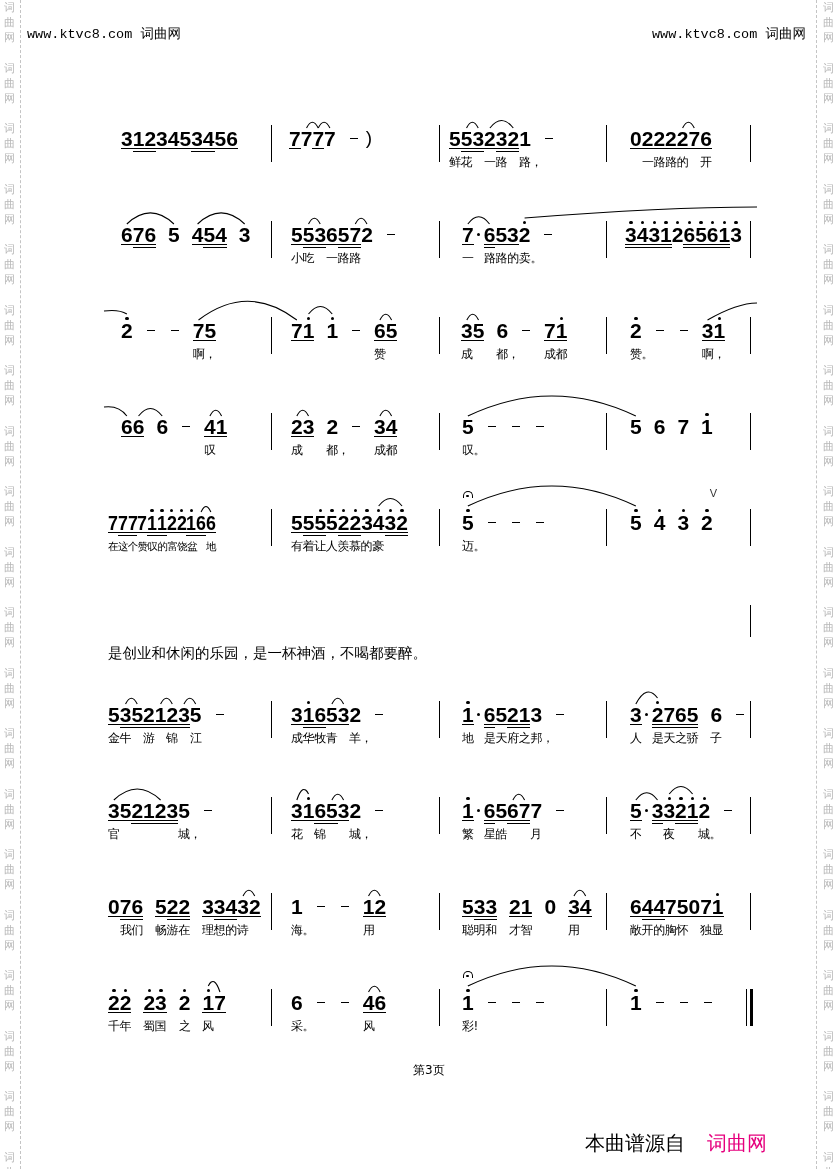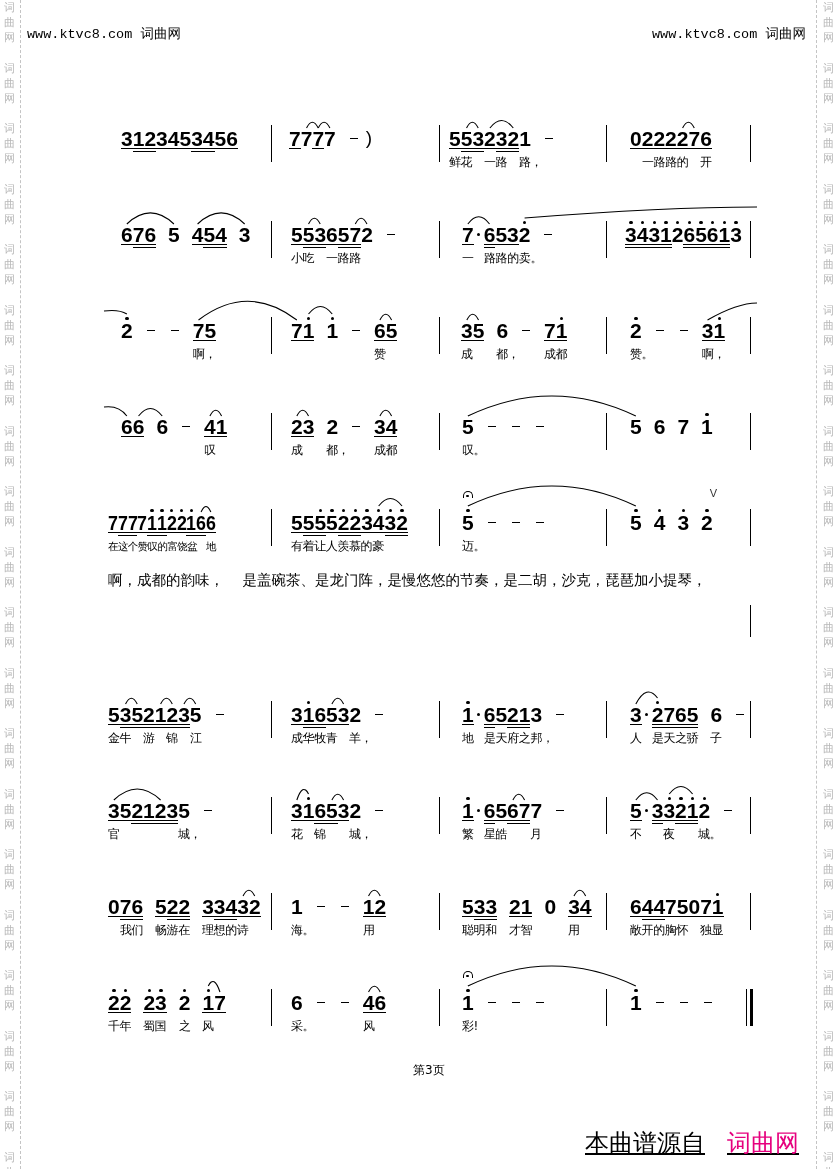--- a/index.html
+++ b/index.html
@@ -37,21 +37,21 @@
   .paren span{position:absolute;left:0;top:-3px;font-family:"Liberation Sans",sans-serif;font-size:19px;line-height:20px;}
   .breath{width:0;}
   .breath span{position:absolute;left:-3px;top:-28px;font-family:"Liberation Sans",sans-serif;font-size:11px;line-height:12px;color:#333;}
   .lyr{position:absolute;top:25px;font-size:12px;line-height:13px;white-space:nowrap;letter-spacing:-0.4px;}
   .tight .lyr{font-size:10.5px;letter-spacing:-0.6px;}
   .bar{position:absolute;top:-6px;width:1.4px;height:37px;background:#000;}
   .bar.thick{width:3px;}
   .recite{position:absolute;left:108px;font-size:14.5px;line-height:17px;white-space:pre;}
   .recite-bar{position:absolute;left:750px;top:605px;width:1.4px;height:32px;background:#000;}
   .page-no{position:absolute;left:413px;top:1063px;font-size:12px;line-height:14px;}
-  .source{position:absolute;left:585px;top:1129px;font-size:24px;line-height:28px;white-space:pre;text-decoration:underline;}
+  .source{position:absolute;left:585px;top:1129px;font-size:20px;line-height:28px;white-space:pre;}
   .source-site{margin-left:22px;}
 </style>
 </head>
 <body>
 
 <div class="page">
 
   <div class="wm-col wm-left">
       <span class="wm-ch" style="top: 2px;">词</span>
       <span class="wm-ch" style="top: 17px;">曲</span>
@@ -262,21 +262,21 @@
     <div class="measure tight" style="left:108px"><span class="tok note"><span class="dg">7</span><span class="ul" style="top: 17px;"></span></span><span class="tok note"><span class="dg">7</span><span class="ul" style="top: 17px;"></span><span class="ul" style="top: 20px;"></span></span><span class="tok note"><span class="dg">7</span><span class="ul" style="top: 17px;"></span><span class="ul" style="top: 20px;"></span></span><span class="tok note"><span class="dg">7</span><span class="ul" style="top: 17px;"></span></span><span class="tok note hi"><span class="dg">1</span><span class="ul" style="top: 17px;"></span><span class="ul" style="top: 20px;"></span><span class="hd"></span></span><span class="tok note hi"><span class="dg">1</span><span class="ul" style="top: 17px;"></span><span class="ul" style="top: 20px;"></span><span class="hd"></span></span><span class="tok note hi"><span class="dg">2</span><span class="ul" style="top: 17px;"></span><span class="hd"></span></span><span class="tok note hi"><span class="dg">2</span><span class="ul" style="top: 17px;"></span><span class="hd"></span></span><span class="tok note hi"><span class="dg">1</span><span class="ul" style="top: 17px;"></span><span class="ul" style="top: 20px;"></span><span class="hd"></span></span><span class="tok note"><span class="dg">6</span><span class="ul" style="top: 17px;"></span><span class="ul" style="top: 20px;"></span></span><span class="tok note"><span class="dg">6</span><span class="ul" style="top: 17px;"></span></span><span class="lyr" style="left: 0px;">在这个赞叹的富饶盆</span><span class="lyr" style="left: 98px;">地</span></div>
     <div class="bar" style="left:271px"></div>
     <div class="measure" style="left:291px"><span class="tok note"><span class="dg">5</span><span class="ul" style="top: 17px;"></span></span><span class="tok note"><span class="dg">5</span><span class="ul" style="top: 17px;"></span><span class="ul" style="top: 20px;"></span></span><span class="tok note hi"><span class="dg">5</span><span class="ul" style="top: 17px;"></span><span class="ul" style="top: 20px;"></span><span class="hd"></span></span><span class="tok note hi"><span class="dg">5</span><span class="ul" style="top: 17px;"></span><span class="hd"></span></span><span class="tok note hi"><span class="dg">2</span><span class="ul" style="top: 17px;"></span><span class="ul" style="top: 20px;"></span><span class="hd"></span></span><span class="tok note hi"><span class="dg">2</span><span class="ul" style="top: 17px;"></span><span class="ul" style="top: 20px;"></span><span class="hd"></span></span><span class="tok note hi"><span class="dg">3</span><span class="ul" style="top: 17px;"></span><span class="hd"></span></span><span class="tok note hi"><span class="dg">4</span><span class="ul" style="top: 17px;"></span><span class="hd"></span></span><span class="tok note hi"><span class="dg">3</span><span class="ul" style="top: 17px;"></span><span class="ul" style="top: 20px;"></span><span class="hd"></span></span><span class="tok note hi"><span class="dg">2</span><span class="ul" style="top: 17px;"></span><span class="ul" style="top: 20px;"></span><span class="hd"></span></span><span class="lyr" style="left: 0px;">有着让人羡慕的豪</span></div>
     <div class="bar" style="left:439px"></div>
     <div class="measure" style="left:462px"><span class="tok note hi ferm"><span class="dg">5</span><span class="hd"></span><span class="fm"></span></span><span class="tok sp"></span><span class="tok dash"></span><span class="tok sp"></span><span class="tok dash"></span><span class="tok sp"></span><span class="tok dash"></span><span class="lyr" style="left: 0px;">迈。</span></div>
     <div class="bar" style="left:606px"></div>
     <div class="measure" style="left:630px"><span class="tok note hi"><span class="dg">5</span><span class="hd"></span></span><span class="tok sp"></span><span class="tok note hi"><span class="dg">4</span><span class="hd"></span></span><span class="tok sp"></span><span class="tok note hi"><span class="dg">3</span><span class="hd"></span></span><span class="tok sp"></span><span class="tok note hi"><span class="dg">2</span><span class="hd"></span></span><span class="tok breath"><span>V</span></span></div>
     <div class="bar" style="left:750px"></div>
   </div>
 
-  <div class="recite" style="top:572px">啊，成都的韵味，    是盖碗茶、是龙门阵，是慢悠悠的节奏，是二胡，沙克，琵琶加小提琴，</div>
+  <div class="recite" style="top:645px">是创业和休闲的乐园，是一杯神酒，不喝都要醉。</div>
   <div class="recite-bar"></div>
 
   <div class="row" style="top:707px">
     <svg class="slurs" width="840" height="1">
         <path d="M125.53125,-3 Q131.375,-14.50625 137.21875,-3"></path>
         <path d="M160.59375,-3 Q166.4375,-14.50625 172.28125,-3"></path>
         <path d="M183.96875,-3 Q189.8125,-14.50625 195.65625,-3"></path>
         <path d="M331.90625,-3 Q337.75,-14.50625 343.59375,-3"></path>
         <path d="M635.84375,-3 Q646.6875,-23.50625 657.53125,-9"></path>
       </svg>

